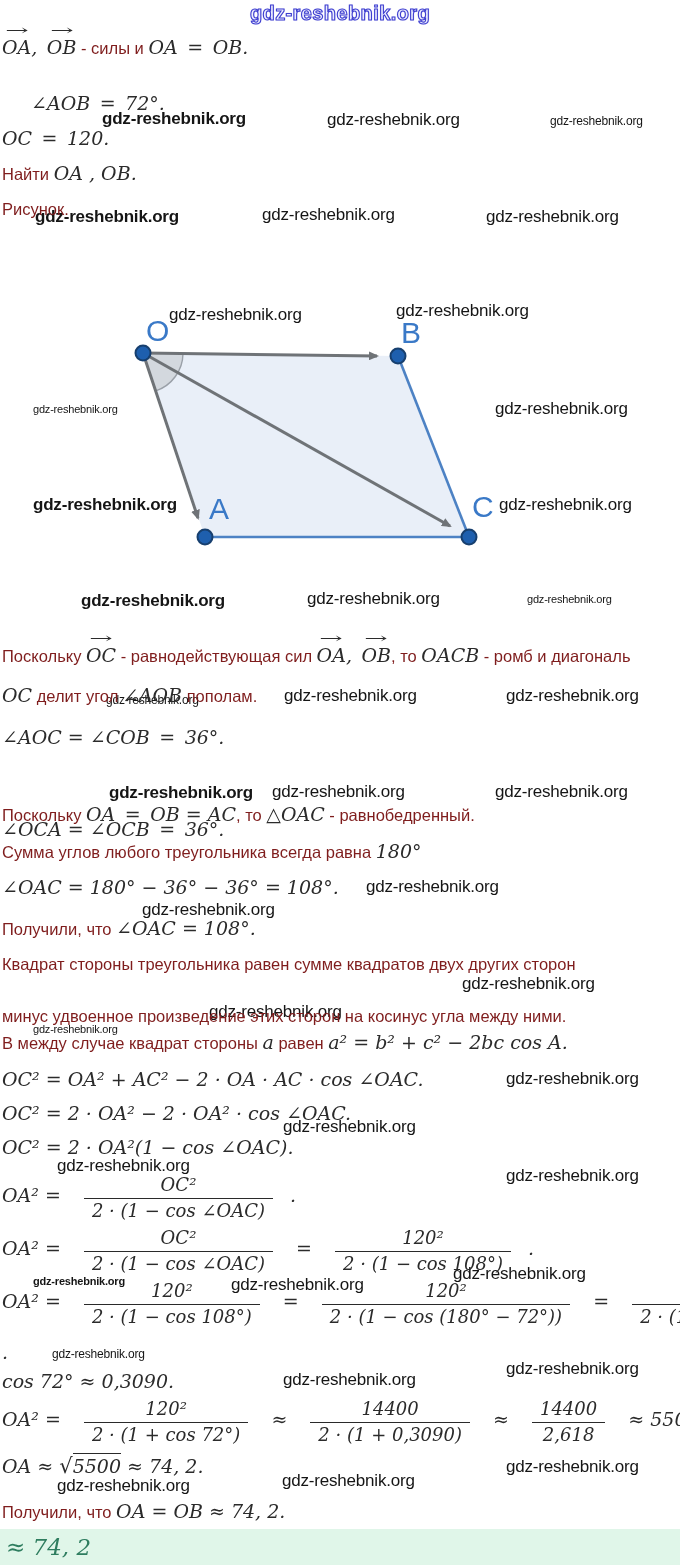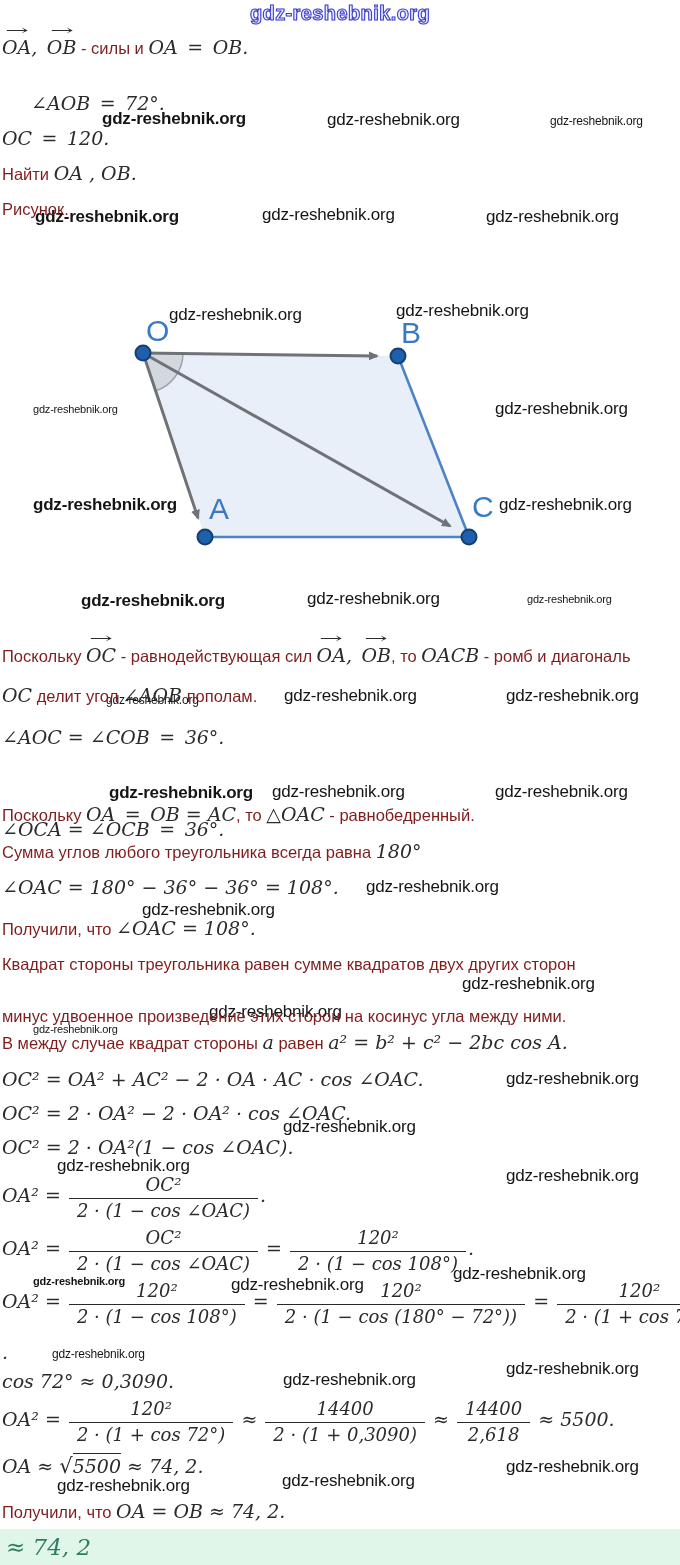--- a/index.html
+++ b/index.html
@@ -10,21 +10,21 @@
         color:#eceefe;-webkit-text-stroke:1.1px var(--watermark-blue,#3f3fd0);
         text-shadow:0 0 1px var(--watermark-blue,#3f3fd0);white-space:nowrap;}
   .wm{position:absolute;white-space:nowrap;color:#151515;letter-spacing:-.2px;line-height:1;}
   .line{position:absolute;left:2px;white-space:nowrap;line-height:1.25;}
   .rm{font-family:"Liberation Sans",sans-serif;font-size:16.5px;color:#7f1d1d;}
   .it{font-family:"DejaVu Serif","DejaVu Sans","Liberation Serif",serif;
       font-style:italic;font-size:19px;color:#2b2b2b;}
   .vec{position:relative;display:inline-block;}
   .vec::after{content:"→";position:absolute;left:50%;top:-14px;
       transform:translateX(-50%) scaleX(2.0);font-size:14px;font-style:normal;color:#2b2b2b;}
-  .frac{display:inline-block;text-align:center;vertical-align:middle;margin:0 2px;}
+  .frac{display:inline-block;text-align:center;vertical-align:middle;margin:0 17px;}
   .frac .fr-num{display:block;font-size:18px;padding:0 8px 1px;}
   .frac .fr-den{display:block;font-size:18px;border-top:1.5px solid #2a2a2a;padding:1px 8px 0;}
   .sqrtv{white-space:nowrap;}
   .sqrtv .sqsign{font-style:normal;font-size:21px;}
   .sqrtv .rad{border-top:1.6px solid #2a2a2a;padding-top:1px;}
   .diagram-svg{position:absolute;left:0;top:280px;}
   .shape-fill{fill:var(--shape-fill,#e9eff8);stroke:none;}
   .edge-blue{stroke:var(--edge-blue,#4d82c4);stroke-width:2.6;fill:none;}
   .arrow-gray{stroke:var(--arrow-gray,#6f7377);stroke-width:3;fill:none;}
   .arrowhead{fill:var(--arrow-gray,#6f7377);}

